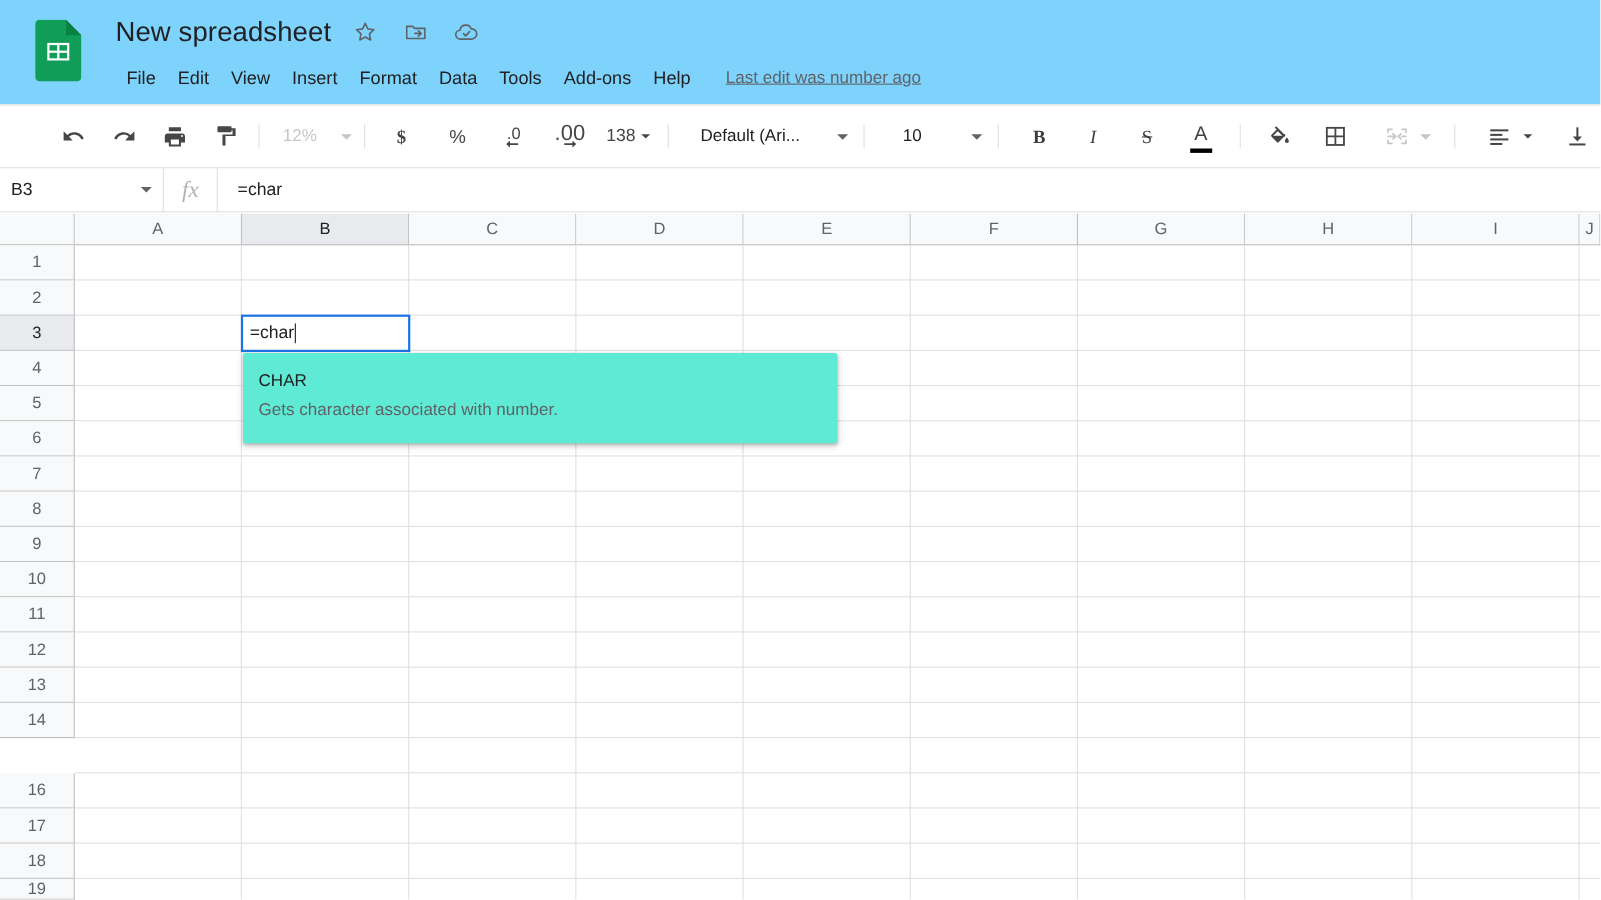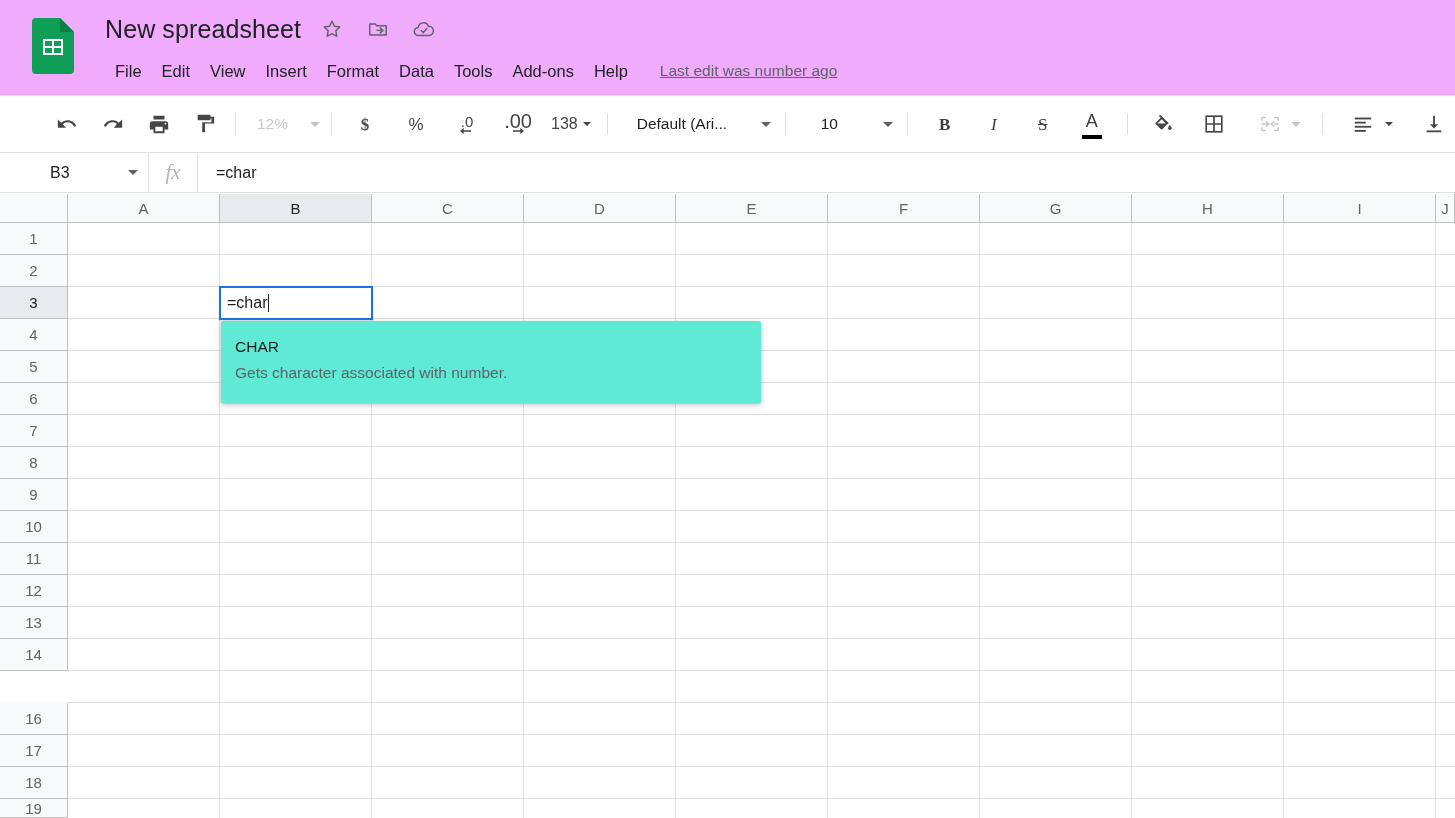--- a/index.html
+++ b/index.html
@@ -9,21 +9,21 @@
     background: #ffffff;
     font-family: "Liberation Sans", sans-serif;
     -webkit-font-smoothing: antialiased;
   }
 
   
   #app { position: relative; width: 1455px; height: 818px; }
 
   .titlebar {
     position: absolute; left: 0; top: 0; width: 1455px; height: 95px;
-    background: #f0abfc;
+    background: #7dd3fc;
   }
   .logo {
     position: absolute; left: 32px; top: 18px;
     width: 42px; height: 56px;
   }
   .title-row {
     position: absolute; left: 103px; top: 12px;
     display: flex; align-items: center; gap: 0;
   }
   .doc-title {
@@ -103,21 +103,21 @@
   .formulabar {
     position: absolute; left: 0; top: 152px; width: 1455px; height: 41px;
     background: #fff; border-top: 1px solid #e0e0e0;
     border-bottom: 1px solid #e0e0e0;
     display: flex; align-items: center;
   }
   .namebox {
     width: 148px; height: 40px; display: flex; align-items: center;
     padding: 0 10px; cursor: text;
   }
-  .namebox .val { font-size: 16px; color: #202124; flex: 1; margin-left: 40px; }
+  .namebox .val { font-size: 16px; color: #202124; flex: 1; }
   .fb-sep { width: 1px; height: 40px; background: #e0e0e0; }
   .fx { width: 48px; display: flex; align-items: center; justify-content: center; }
   .fx-glyph {
     font-family: "Liberation Serif", serif; font-style: italic;
     font-size: 21px; color: #b0b3b8;
   }
   .formula-input {
     flex: 1; height: 40px; display: flex; align-items: center;
     padding-left: 18px; font-size: 16px; color: #202124; cursor: text;
   }

